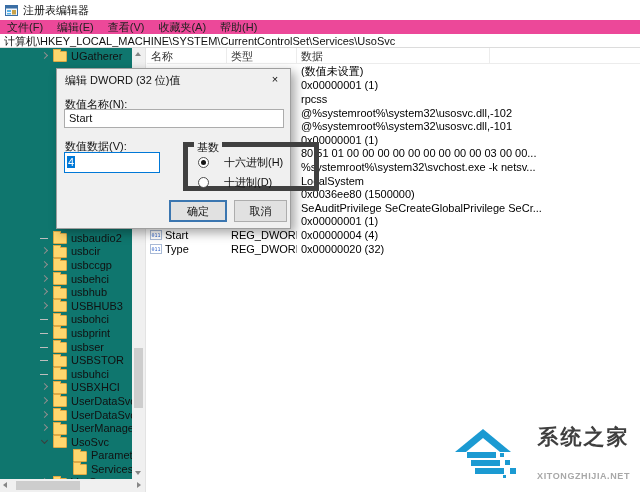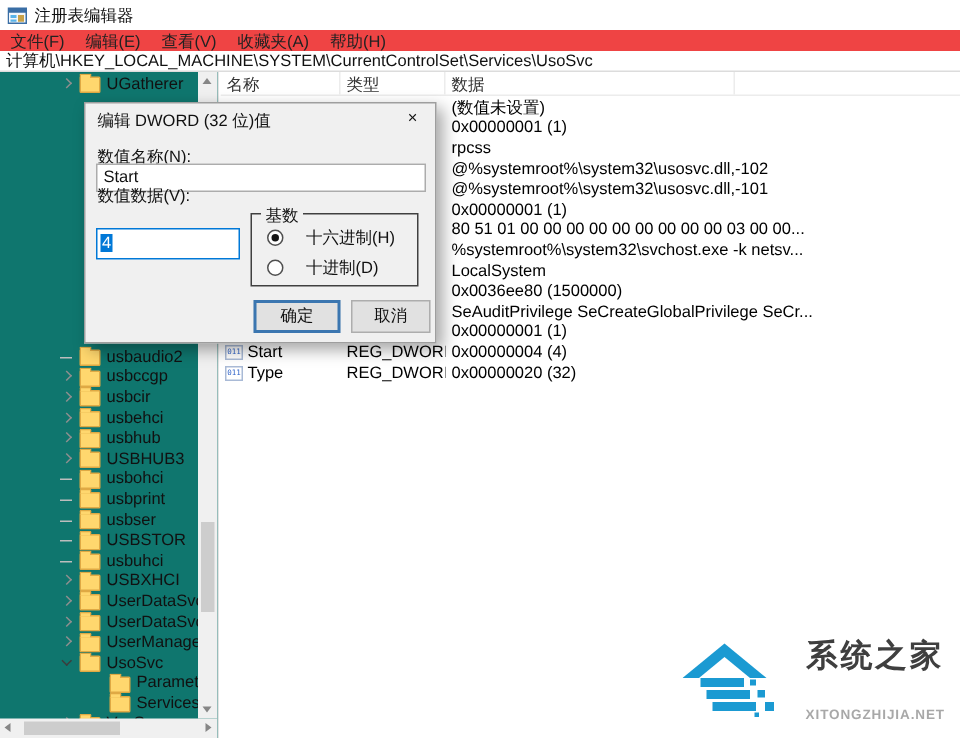--- a/index.html
+++ b/index.html
@@ -8,21 +8,21 @@
     width:640px; height:492px; position:relative; overflow:hidden;
     background:#ffffff; color:#000;
     font-family:"Liberation Sans","DejaVu Sans",sans-serif; font-size:11px;
   }
   
   .titlebar { position:absolute; top:0; left:0; right:0; height:20px;
     display:flex; align-items:center; gap:5px; padding-left:5px; background:#fff; }
   .titlebar .app-title { font-size:11px; color:#111; }
   
   .menubar { position:absolute; top:20px; left:0; right:0; height:14px;
-    display:flex; align-items:center; background:#ef4444; }
+    display:flex; align-items:center; background:#ec4899; }
   .menu-item { padding:0 7px; color:#222; cursor:default; }
   
   .addressbar { position:absolute; top:34px; left:0; right:0; height:14px;
     padding:0 4px; line-height:14px; white-space:nowrap; overflow:hidden;
     border-bottom:1px solid #dcdcdc; color:#111; }
   
   .main { position:absolute; top:48px; left:0; right:0; bottom:0; }
   .tree-panel { position:absolute; left:0; top:0; bottom:0; width:146px;
     border-right:1px solid #e3e3e3; overflow:hidden; background:#0f766e; }
   .tree-row { height:13.6px; display:flex; align-items:center;
@@ -70,29 +70,29 @@
     text-align:center; letter-spacing:0; }
   
   .dialog { position:absolute; left:56px; top:68px; width:235px; height:161px; z-index:10;
     background:#f0f0f0; border:1px solid #9e9e9e; box-shadow:4px 4px 10px rgba(0,0,0,.35); }
   .dlg-titlebar { position:absolute; top:0; left:0; right:0; height:21px; }
   .dlg-title { position:absolute; left:8px; top:4px; color:#111; }
   .dlg-close { position:absolute; top:0; right:0; width:30px; height:20px; text-align:center;
     line-height:20px; font-size:11px; color:#111; cursor:default; }
   .dlg-label { position:absolute; color:#111; }
   .lbl-name { left:8px; top:28px; }
-  .lbl-data { left:8px; top:54px; }
+  .lbl-data { left:8px; top:70px; }
   .input { position:absolute; background:#fff; border:1px solid #acacac; padding:0 4px;
     font-size:11px; color:#111; }
   .input-name { left:7px; top:40px; width:220px; height:19px; line-height:17px; }
   .input-data { left:7px; top:83px; width:96px; height:21px; line-height:19px;
     border:1px solid #0078d7; padding:0 2px; }
   .sel { background:#0078d7; color:#fff; padding:0 1px; }
-  .groupbox { position:absolute; left:110px; top:73px; width:112px; height:49px;
-    border:1px solid #404040; }
+  .groupbox { position:absolute; left:126px; top:73px; width:136px; height:49px;
+    border:5px solid #404040; }
   .groupbox-label { position:absolute; top:-7px; left:6px; background:#f0f0f0; padding:0 3px; color:#111; }
   .radio-row { position:absolute; left:10px; display:flex; align-items:center; gap:15px; color:#111; }
   .radio-hex { top:8px; } .radio-dec { top:28px; }
   .radio { width:11px; height:11px; border:1px solid #4f4f4f; border-radius:50%;
     position:relative; background:#fff; flex:none; }
   .radio.checked::after { content:''; position:absolute; left:2px; top:2px; width:5px; height:5px;
     border-radius:50%; background:#151515; }
   .btn { position:absolute; top:131px; height:22px; background:#e1e1e1; border:1px solid #adadad;
     text-align:center; line-height:20px; color:#111; cursor:default; }
   .btn-ok { left:112px; width:58px; border:2px solid #3b76b0; line-height:18px; }
@@ -140,26 +140,26 @@
     </div>
     <div class="tree-items">
         <div class="tree-row lvl1">
           <span class="exp exp-dash"></span>
           <span class="folder"></span>
           <span class="tree-label">usbaudio2</span>
         </div>
         <div class="tree-row lvl1">
           <span class="exp exp-r"></span>
           <span class="folder"></span>
+          <span class="tree-label">usbcir</span>
+        </div>
+        <div class="tree-row lvl1">
+          <span class="exp exp-r"></span>
+          <span class="folder"></span>
           <span class="tree-label">usbccgp</span>
-        </div>
-        <div class="tree-row lvl1">
-          <span class="exp exp-r"></span>
-          <span class="folder"></span>
-          <span class="tree-label">usbcir</span>
         </div>
         <div class="tree-row lvl1">
           <span class="exp exp-r"></span>
           <span class="folder"></span>
           <span class="tree-label">usbehci</span>
         </div>
         <div class="tree-row lvl1">
           <span class="exp exp-r"></span>
           <span class="folder"></span>
           <span class="tree-label">usbhub</span>

